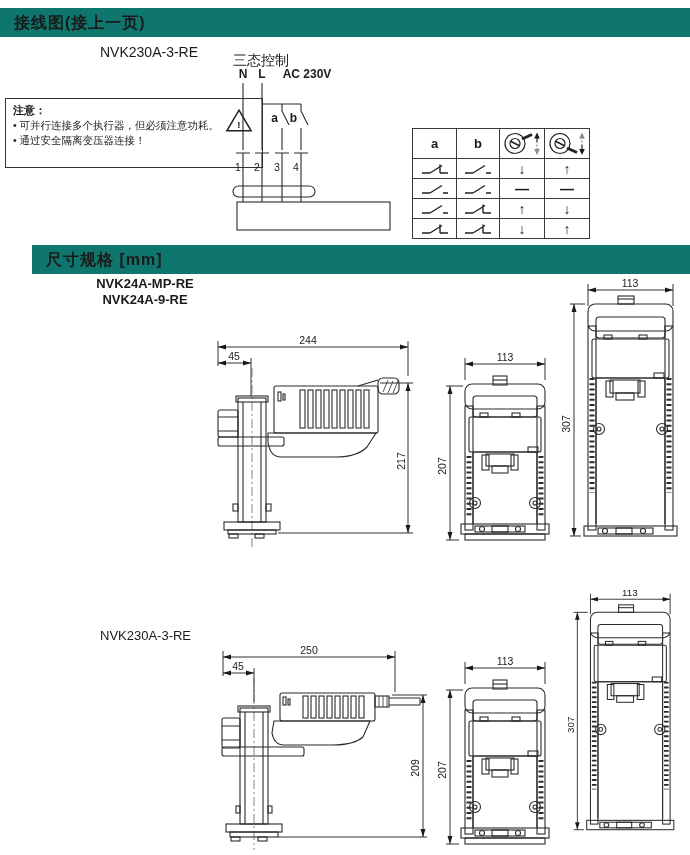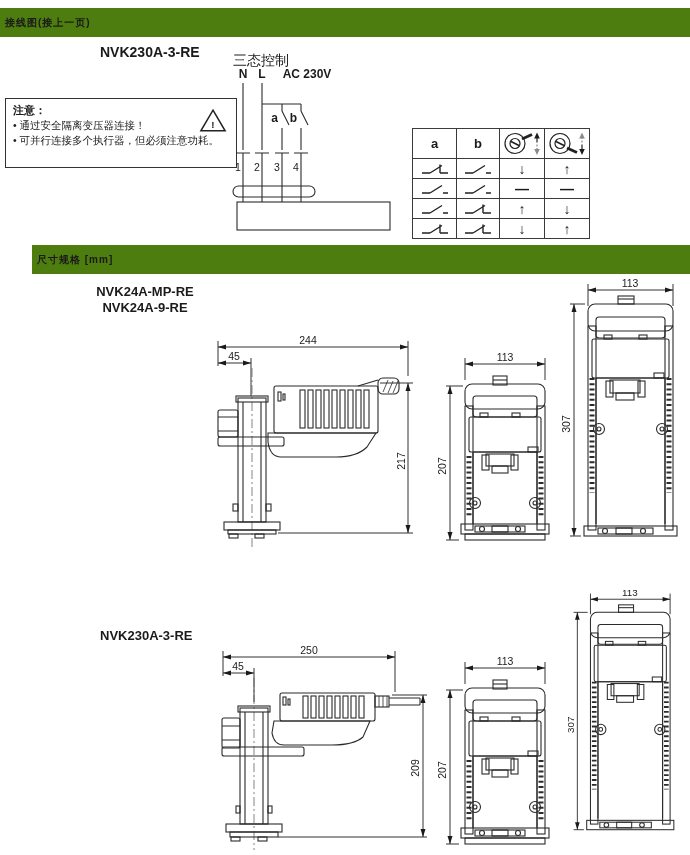--- a/index.html
+++ b/index.html
@@ -1,24 +1,24 @@
 <!DOCTYPE html>
 <html><head>
 <meta charset="utf-8">
 <style>
   html,body{margin:0;padding:0;}
   body{width:690px;height:855px;overflow:hidden;background:#fff;
        font-family:"Liberation Sans","DejaVu Sans",sans-serif;color:#1a1a1a;}
   .page{position:relative;width:690px;height:855px;background:#fff;}
-  .bar{position:absolute;left:0;width:690px;height:29px;background:#4d7c0f;
-       font-weight:bold;font-size:10px;line-height:29px;padding-left:5px;
+  .bar{position:absolute;left:0;width:690px;height:29px;background:#0f766e;
+       font-weight:bold;font-size:16px;line-height:29px;padding-left:14px;
        box-sizing:border-box;letter-spacing:1px;}
   .lbl{position:absolute;white-space:nowrap;}
-  .bold{font-weight:bold;}
-  .notes-box{position:absolute;left:5px;top:98px;width:232px;height:70px;
+  .bold{font-weight:normal;}
+  .notes-box{position:absolute;left:5px;top:98px;width:258px;height:70px;
        border:1.3px solid #333;box-sizing:border-box;padding:4px 7px 0 7px;
        font-size:10.5px;line-height:15px;background:#fff;}
   .notes-box .nt{font-weight:bold;font-size:11px;}
   .warn{position:absolute;right:9px;top:9px;}
   svg{position:absolute;overflow:visible;}
   svg text{font-family:"Liberation Sans","DejaVu Sans",sans-serif;
        stroke:none;fill:#1a1a1a;font-size:10.5px;}
   .wt{font-size:12px;font-weight:bold;}
   .dim{stroke:#333;stroke-width:1;fill:none;}
   .ah{fill:#1a1a1a;stroke:none;}
@@ -32,39 +32,39 @@
        border:1.5px solid #3a3a3a;background:#fff;}
   .cell{border-left:1px solid #3a3a3a;border-top:1px solid #3a3a3a;
        display:flex;align-items:center;justify-content:center;height:19px;}
   .cell:nth-child(4n+1){border-left:none;}
   .cell.head{height:29px;border-top:none;font-size:13px;font-weight:bold;}
   .dir{font-size:14px;font-weight:bold;line-height:1;}
   .swsym{position:static;}
   .swsym .v-closed,.swsym .v-open{stroke:#222;stroke-width:1.4;fill:none;}
   .swsym[data-kind="closed"] .v-open{display:none;}
   .swsym[data-kind="open"] .v-closed{display:none;}
-  .models1{position:absolute;left:85px;top:284px;width:120px;text-align:center;
+  .models1{position:absolute;left:85px;top:276px;width:120px;text-align:center;
        font-weight:bold;font-size:13px;line-height:16px;}
 </style>
 </head>
 <body>
 
 <div class="page">
 
   <div class="bar" style="top:8px;">
     <span>接线图(接上一页)</span>
   </div>
 
   <div class="lbl bold" style="left:100px;top:44px;font-size:14px;">NVK230A-3-RE</div>
   <div class="lbl" style="left:233px;top:52px;font-size:14px;">三态控制</div>
 
   <div class="notes-box">
     <div class="nt">注意：</div>
+    <div>• 可并行连接多个执行器，但必须注意功耗。</div>
     <div>• 通过安全隔离变压器连接！</div>
-    <div>• 可并行连接多个执行器，但必须注意功耗。</div>
     <svg class="warn" width="28" height="25" viewBox="0 0 30 26">
       <path d="M15,2 L28,24 H2 Z" fill="none" stroke="#222" stroke-width="1.6"></path>
       <text x="15" y="21" font-size="14" font-weight="bold" text-anchor="middle">!</text>
     </svg>
   </div>
 
   <svg style="left:228px;top:66px;" width="175" height="172" viewBox="0 0 175 172">
     <g class="art" stroke-width="1">
       <text class="wt" x="15" y="12" text-anchor="middle">N</text>
       <text class="wt" x="34" y="12" text-anchor="middle">L</text>

